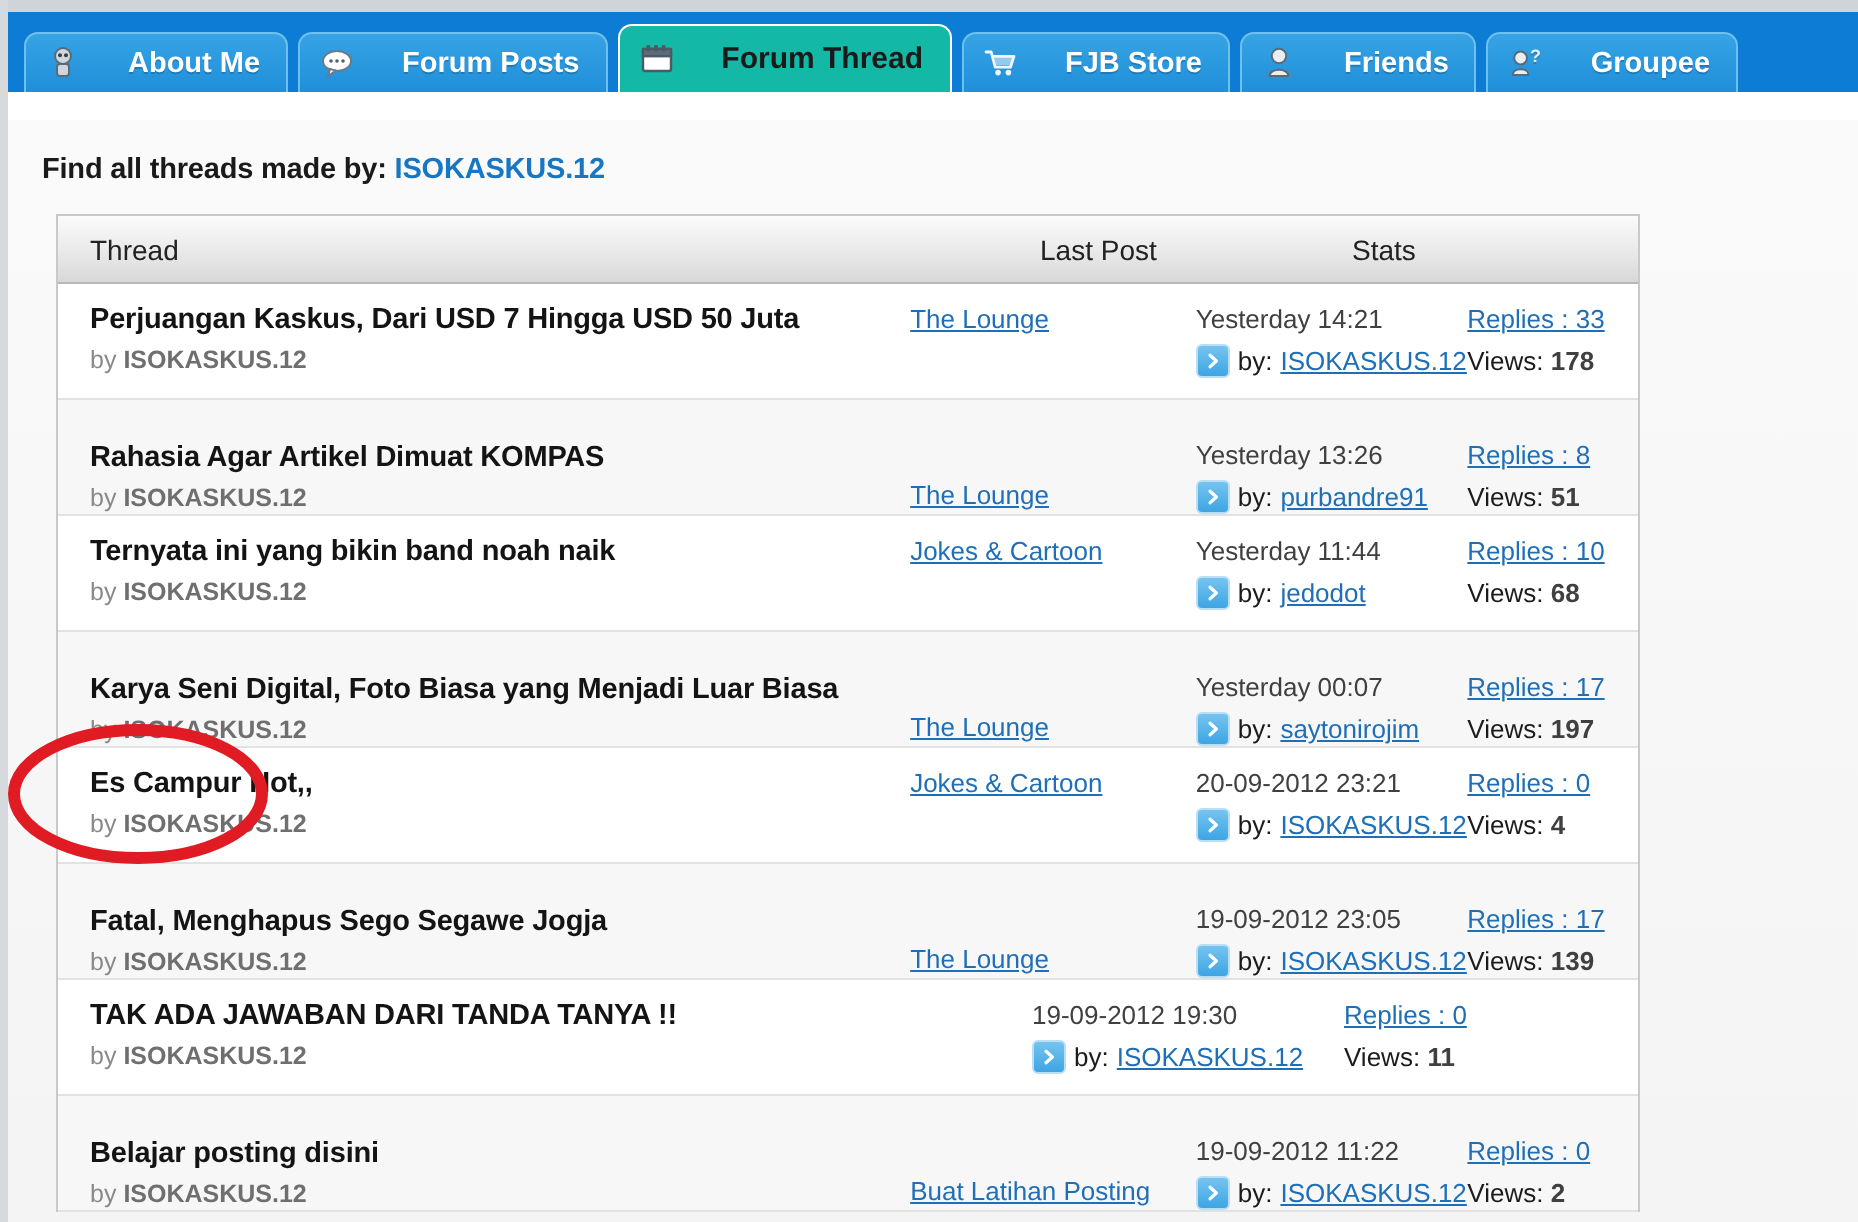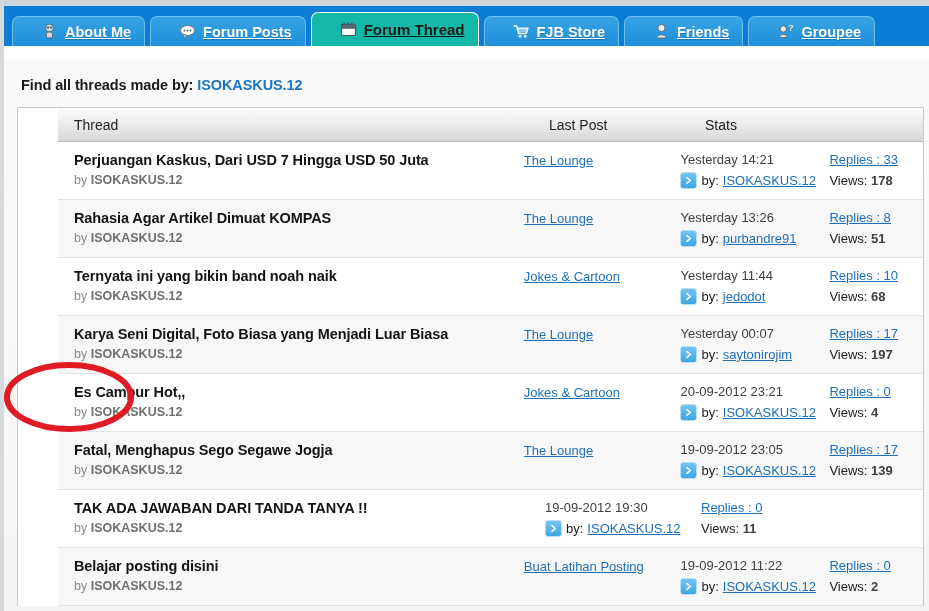--- a/index.html
+++ b/index.html
@@ -37,37 +37,36 @@
     height: 40px;
     background: #0c7cd5;
     display: flex;
     align-items: flex-end;
     padding-left: 8px;
     box-sizing: border-box;
   }
   .tab {
     height: 30px;
     margin-right: 5px;
-    padding: 0 13px 0 28px;
+    padding: 0 13px 0 10px;
     border-radius: 7px 7px 0 0;
     background: #2b9ae0;
     background: linear-gradient(180deg, #36a3e4 0%, #1f8fda 100%);
     border: 1px solid #6ec0ee;
     border-bottom: none;
     box-sizing: border-box;
     display: flex;
     align-items: center;
-    gap: 7px;
+    gap: 24px;
     color: #ffffff;
     font-size: 14.5px;
     font-weight: bold;
     cursor: pointer;
     white-space: nowrap;
     text-shadow: 0 1px 0 rgba(0,0,0,0.18);
-    text-decoration: underline;
   }
   .tab.active {
     background: #14b8a6;
     color: #1a1a1a;
     border: 1px solid #ffffff;
     border-bottom: none;
     text-shadow: none;
     height: 34px;
     font-size: 15px;
   }
@@ -99,27 +98,26 @@
     font-weight: bold;
     color: #1a1a1a;
     letter-spacing: -0.1px;
   }
   .findbar .user {
     color: #1877c4;
   }
 
   
   .tablewrap {
-    margin: 0 9px 0 13px;
+    margin: 0 9px 0 24px;
     border: 1px solid #c9c9c9;
     border-bottom: none;
     background: #ffffff;
     box-sizing: border-box;
-    width: 907px;
-    padding-left: 40px;
+    width: 792px;
   }
   .thead {
     display: flex;
     height: 33px;
     align-items: center;
     background: linear-gradient(180deg, #fbfbfb 0%, #e9e9e9 55%, #d8d8d8 100%);
     border-bottom: 1px solid #b9b9b9;
     font-size: 14px;
     color: #222;
   }
@@ -131,21 +129,21 @@
   .col-stats  { width: 98px; }
 
   .trow {
     display: flex;
     min-height: 58px;
     border-bottom: 1px solid #e2e2e2;
     box-sizing: border-box;
     padding-top: 9px;
     background: #ffffff;
   }
-  .trow.alt { background: #f7f7f7; }
+  .trow.alt { background: #f7f7f7; align-items: flex-end; }
 
   .cell { box-sizing: border-box; }
   .cell.col-thread { padding-left: 16px; }
 
   .thread-title {
     font-size: 14.5px;
     font-weight: bold;
     color: #141414;
     line-height: 18px;
     letter-spacing: -0.1px;

